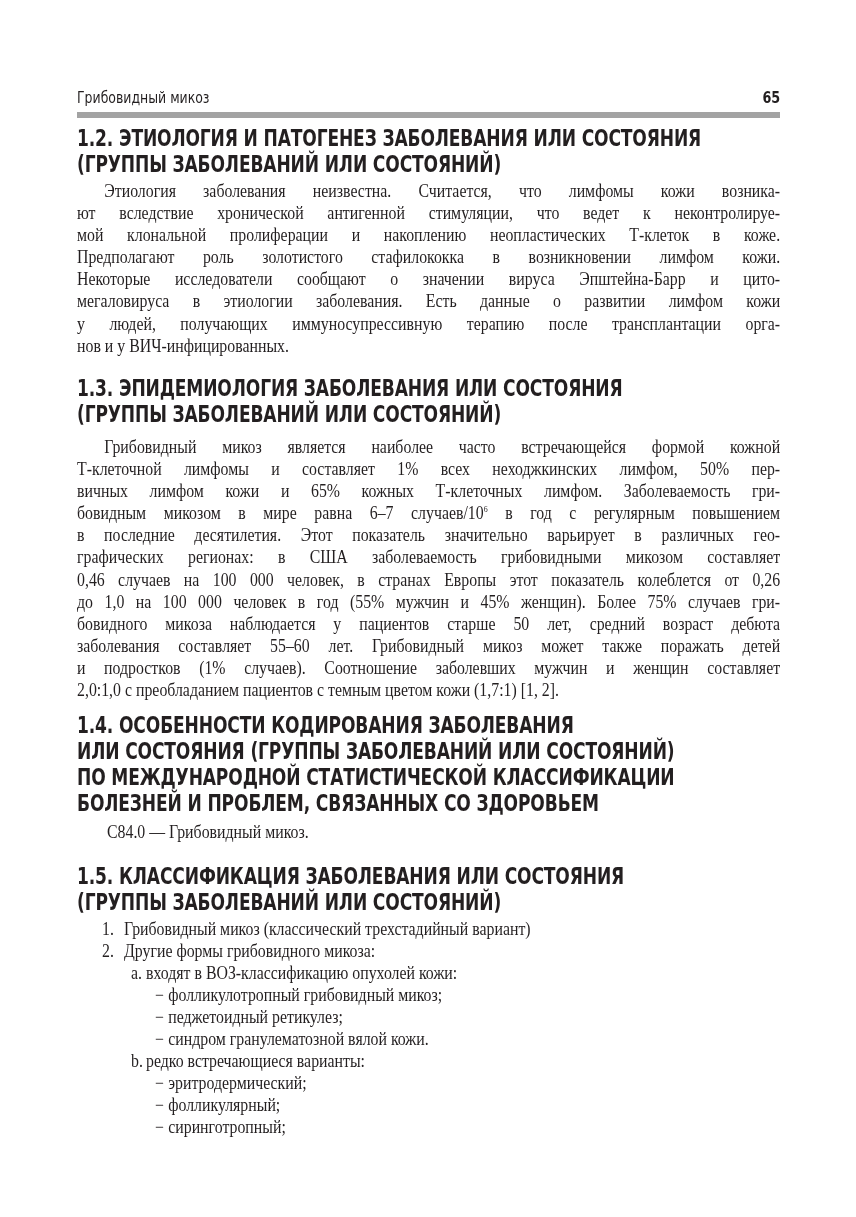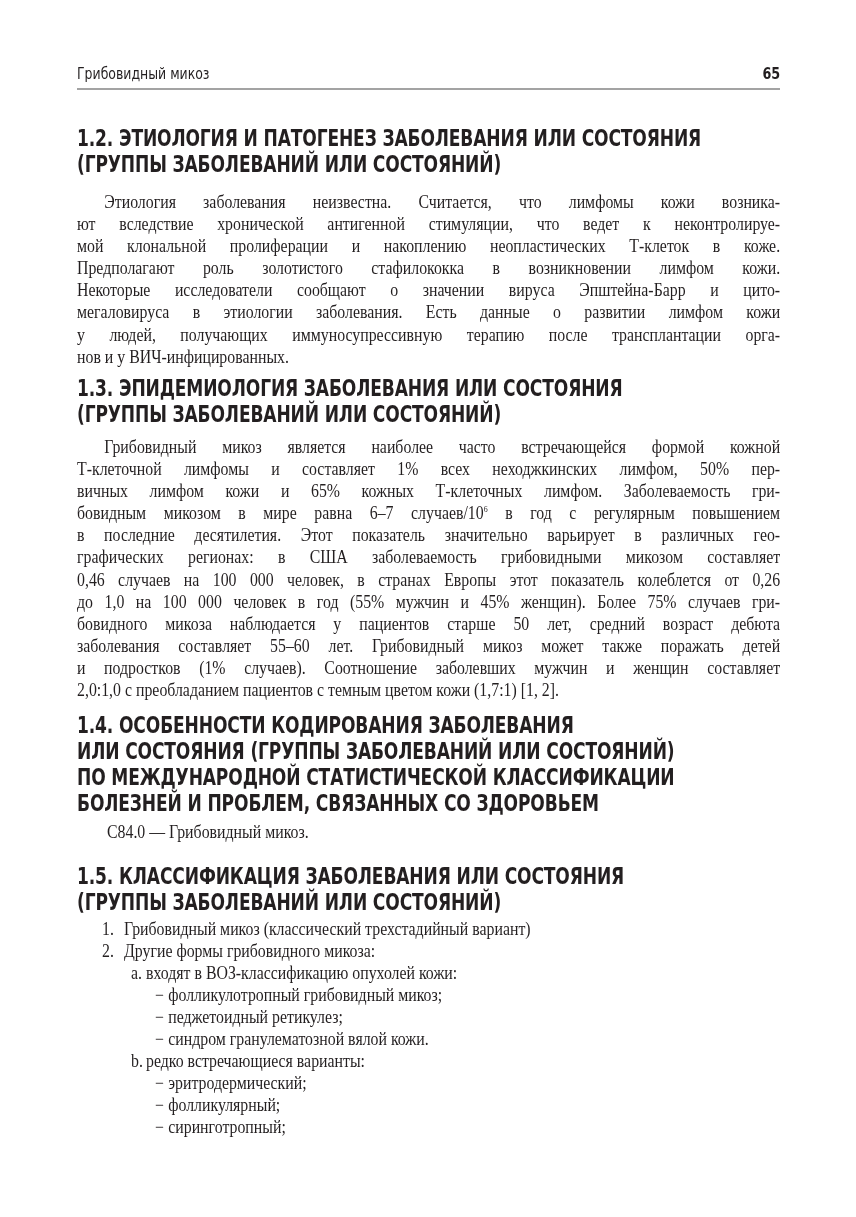--- a/index.html
+++ b/index.html
@@ -15,25 +15,25 @@
       color: #231f20;
     }
     .page {
       position: absolute;
       left: 77px;
       top: 0;
       width: 703px;
     }
     .running-header {
       position: absolute;
-      top: 64px;
+      top: 88px;
       left: 0;
       width: 703px;
       height: 24px;
-      border-bottom: 2px solid #a3a3a3;
+      border-bottom: 6px solid #a3a3a3;
     }
     .running-title {
       position: absolute;
       left: 0;
       top: 0;
       font-family: "DejaVu Sans", sans-serif;
       font-size: 16px;
       line-height: 20px;
       transform: scaleX(0.78);
       transform-origin: left top;
@@ -120,21 +120,21 @@
 
   <div class="running-header">
     <span class="running-title">Грибовидный микоз</span>
     <span class="page-number">65</span>
   </div>
 
   <div class="heading" style="top:125px;">
     <div>1.2. ЭТИОЛОГИЯ И ПАТОГЕНЕЗ ЗАБОЛЕВАНИЯ ИЛИ СОСТОЯНИЯ</div>
     <div>(ГРУППЫ ЗАБОЛЕВАНИЙ ИЛИ СОСТОЯНИЙ)</div>
   </div>
-  <div class="body-text" style="top:180px;margin-top:11px;">
+  <div class="body-text" style="top:180px;">
     <span class="para-line first">Этиология заболевания неизвестна. Считается, что лимфомы кожи возника-</span>
     <span class="para-line">ют вследствие хронической антигенной стимуляции, что ведет к неконтролируе-</span>
     <span class="para-line">мой клональной пролиферации и накоплению неопластических Т-клеток в коже.</span>
     <span class="para-line">Предполагают роль золотистого стафилококка в возникновении лимфом кожи.</span>
     <span class="para-line">Некоторые исследователи сообщают о значении вируса Эпштейна-Барр и цито-</span>
     <span class="para-line">мегаловируса в этиологии заболевания. Есть данные о развитии лимфом кожи</span>
     <span class="para-line">у людей, получающих иммуносупрессивную терапию после трансплантации орга-</span>
     <span class="para-line last">нов и у ВИЧ-инфицированных.</span>
   </div>
 

